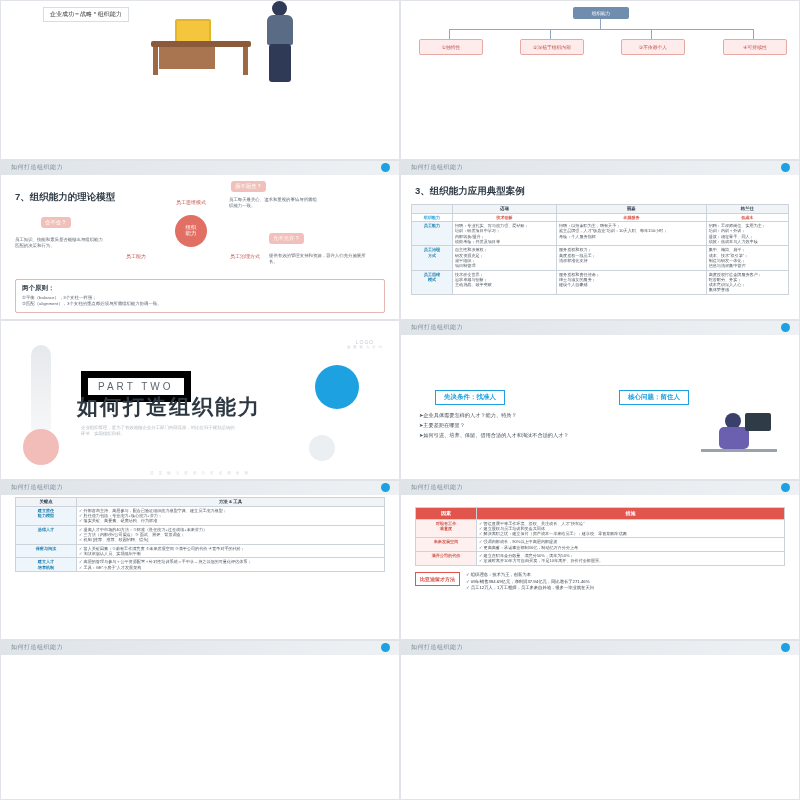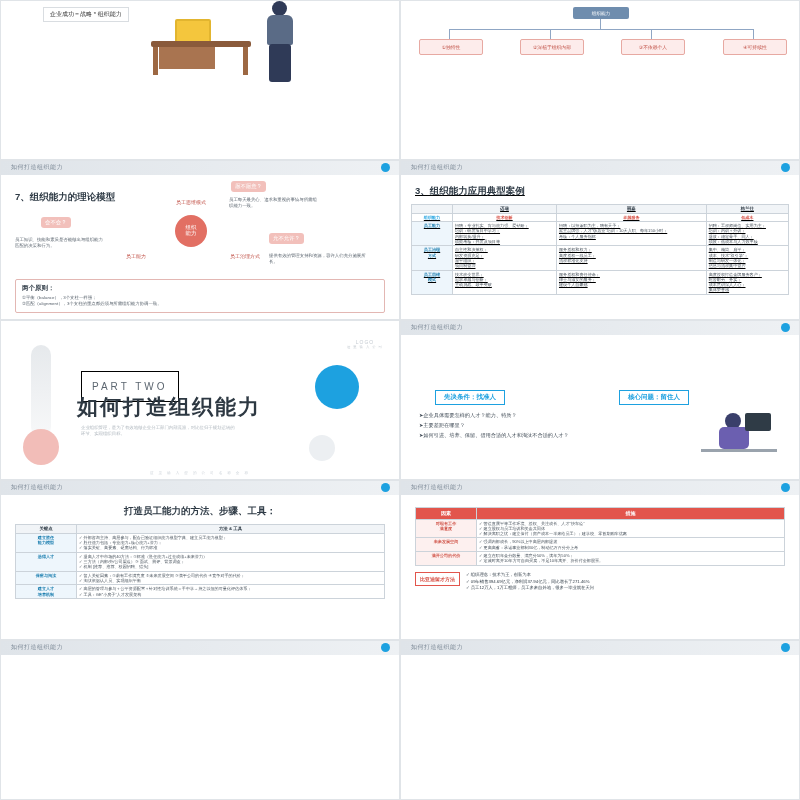--- a/index.html
+++ b/index.html
@@ -39,21 +39,21 @@
   th{background:#f1f4f7;font-weight:bold;color:#2f3b46;text-align:center;font-size:4.4px;}
   .bluehead{color:#1da1e0;font-weight:bold;}
   .redhead{color:#d64b40;font-weight:bold;}
   .lbl-cell{background:#eef6fc;color:#1d7fb0;font-weight:bold;text-align:center;width:36px;}
   .lbl-cell-red{background:#fdf0ef;color:#d1574c;font-weight:bold;text-align:center;width:42px;}
   
   .thermo{position:absolute;left:30px;top:24px;width:20px;height:92px;background:linear-gradient(#e6e9ec,#f7f8f9);border-radius:10px;}
   .thermo-b{position:absolute;left:22px;top:108px;width:36px;height:36px;border-radius:50%;background:#f2bdb8;}
   .bigcircle{position:absolute;right:40px;top:44px;width:44px;height:44px;border-radius:50%;background:#1da1e0;}
   .greycircle{position:absolute;right:64px;bottom:18px;width:26px;height:26px;border-radius:50%;background:#eceff2;}
-  .pt-two{font-size:10px;letter-spacing:3px;color:#5c6670;border:1px solid #000000;padding:9px 10px;display:inline-block;}
+  .pt-two{font-size:10px;letter-spacing:3px;color:#5c6670;border:7px solid #000000;padding:3px 10px;display:inline-block;}
   .big-title{font-size:21px;color:#2d3842;letter-spacing:2px;font-weight:bold;}
   .logo{position:absolute;right:16px;top:18px;text-align:center;color:#c6ccd2;font-size:5px;letter-spacing:1px;}
   
   .hdrbox{display:inline-block;border:1px solid #1da1e0;color:#1da1e0;font-size:6.5px;font-weight:bold;padding:2px 8px;}
   .bullet{font-size:5.2px;color:#3f4a55;line-height:1.9;}
   .desk2{position:absolute;right:18px;bottom:14px;width:86px;height:58px;}
   
   .redbar{background:#e2554c;color:#fff;font-weight:bold;text-align:center;font-size:5px;padding:2px;}
   .check{color:#2f3b46;font-size:4.3px;line-height:1.6;}
   .footer-note{position:absolute;bottom:4px;left:0;right:0;text-align:center;font-size:3.6px;color:#cdd3d9;letter-spacing:2px;}
@@ -125,21 +125,21 @@
         <div class="xtiny">①平衡（balance），3个支柱一样强；</div>
         <div class="xtiny">②匹配（alignment），3个支柱的重点都必须与所需组织能力协调一致。</div>
       </div>
     </div>
   </div>
 
   <div class="slide">
     <div class="hdr"></div>
     <div class="hdr-title">如何打造组织能力</div>
     <div class="hdr-dot"></div>
-    <div class="slide-inner" style="top:16px;padding:0 10px;text-decoration:underline;">
+    <div class="slide-inner" style="top:16px;padding:0 10px;">
       <div class="sec-title" style="margin:8px 0 6px 4px;">3、组织能力应用典型案例</div>
       <table>
         <tbody>
             <tr>
           <th></th>
           <th>迈瑞</th>
           <th>丽嘉</th>
           <th>格兰仕</th>
         </tr>
         <tr>
@@ -243,21 +243,20 @@
         <div style="position:absolute;left:6px;top:42px;width:76px;height:3px;background:#9aa3ad;"></div>
       </div>
     </div>
   </div>
 
   <div class="slide">
     <div class="hdr"></div>
     <div class="hdr-title">如何打造组织能力</div>
     <div class="hdr-dot"></div>
     <div class="slide-inner" style="top:16px;padding:0 14px;">
-      <div class="sec-title" style="text-align:center;margin:8px 0 6px 0;">打造员工能力的方法、步骤、工具：</div>
       <table>
         <tbody>
             <tr>
           <th style="width:56px;">关键点</th>
           <th>方法 &amp; 工具</th>
         </tr>
         <tr>
           <td class="lbl-cell" style="white-space:pre-line;">建立胜任
 能力模型</td>
           <td style="white-space:pre-line;">✓ 外部咨询主持、高层参与，配合已验证组织能力模型字典、建立员工能力模型；

